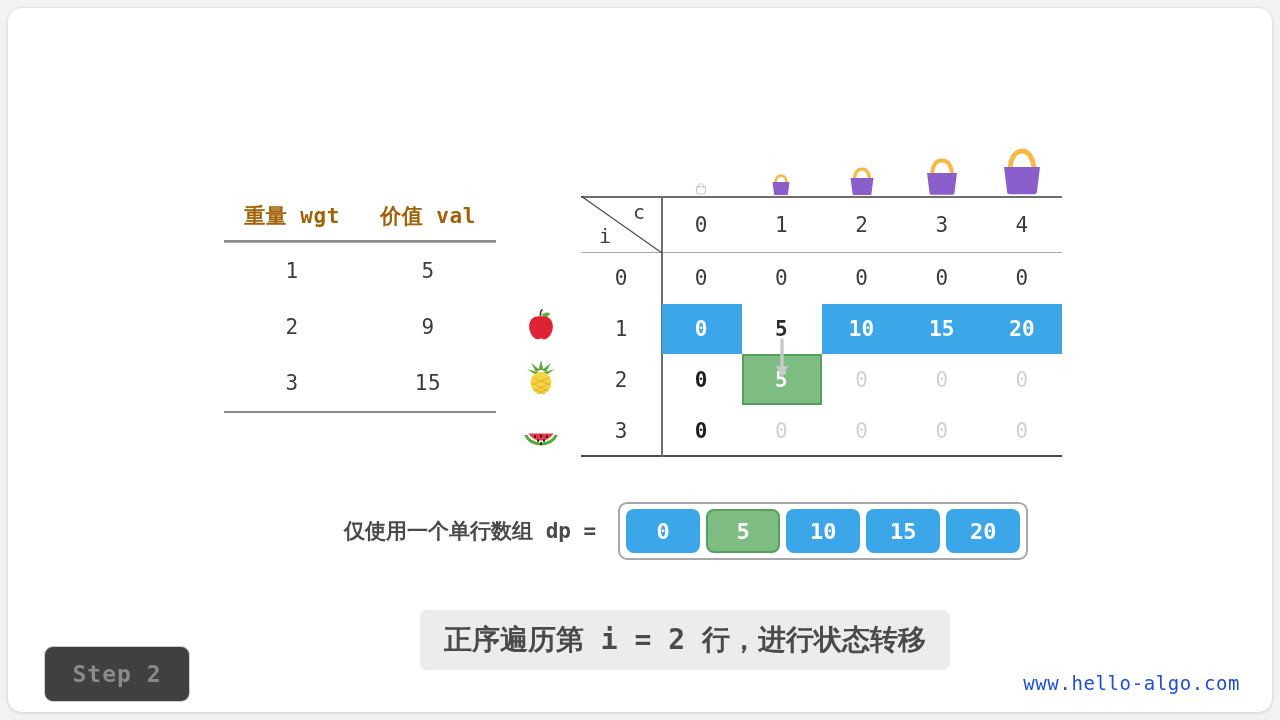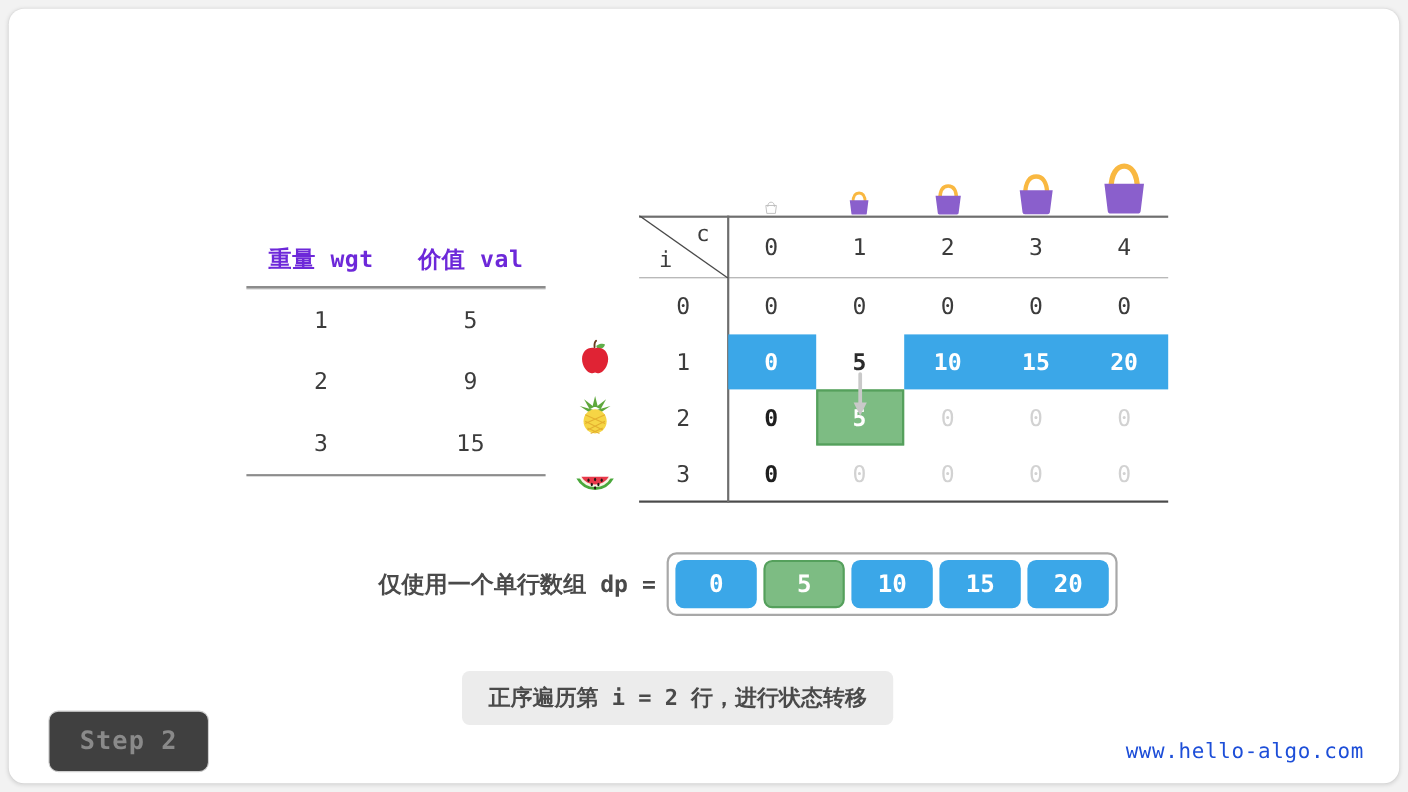--- a/index.html
+++ b/index.html
@@ -30,25 +30,24 @@
     display: flex;
     width: 100%;
   }
   #left-table .lt-cell {
     flex: 1 1 0;
     text-align: center;
     font-size: 21px;
     letter-spacing: 0.5px;
   }
   .lt-head .lt-cell {
-    color: #6d28d9;
+    color: #a16207;
     font-weight: bold;
     padding: 6px 0 10px 0;
     font-size: 21px;
-    margin-top: 20px;
   }
   .lt-rule {
     height: 1.6px;
     background: #8c8c8c;
     width: 100%;
   }
   .lt-rule.thin { height: 1.4px; background: #a9a9a9; }
   .lt-sub .lt-cell {
     font-weight: bold;
     padding: 11px 0 12px 0;
@@ -186,21 +185,21 @@
   #dp-array-row {
     position: absolute;
     left: 336px; top: 494px;
     display: flex;
     align-items: center;
   }
   #dp-array-label {
     font-size: 21px;
     font-weight: bold;
     color: #4a4a4a;
-    margin-right: 10px;
+    margin-right: 22px;
     white-space: nowrap;
   }
   #dp-array-box {
     border: 2px solid #a8a8a8;
     border-radius: 9px;
     padding: 5px 6px;
     display: flex;
     gap: 6px;
     background: #fff;
   }
@@ -217,21 +216,21 @@
   .arr-cell.blue { background: #3ba7e8; }
   .arr-cell.green { background: #7dbc83; border: 2px solid #55a05c; }
 
   
   #caption {
     position: absolute;
     left: 412px; top: 602px;
     background: #ececec;
     border-radius: 7px;
     padding: 11px 24px;
-    font-size: 20px;
+    font-size: 28px;
     font-weight: bold;
     color: #4a4a4a;
     white-space: nowrap;
   }
 
   
   #step-badge {
     position: absolute;
     left: 36px; top: 638px;
     width: 146px; height: 56px;

